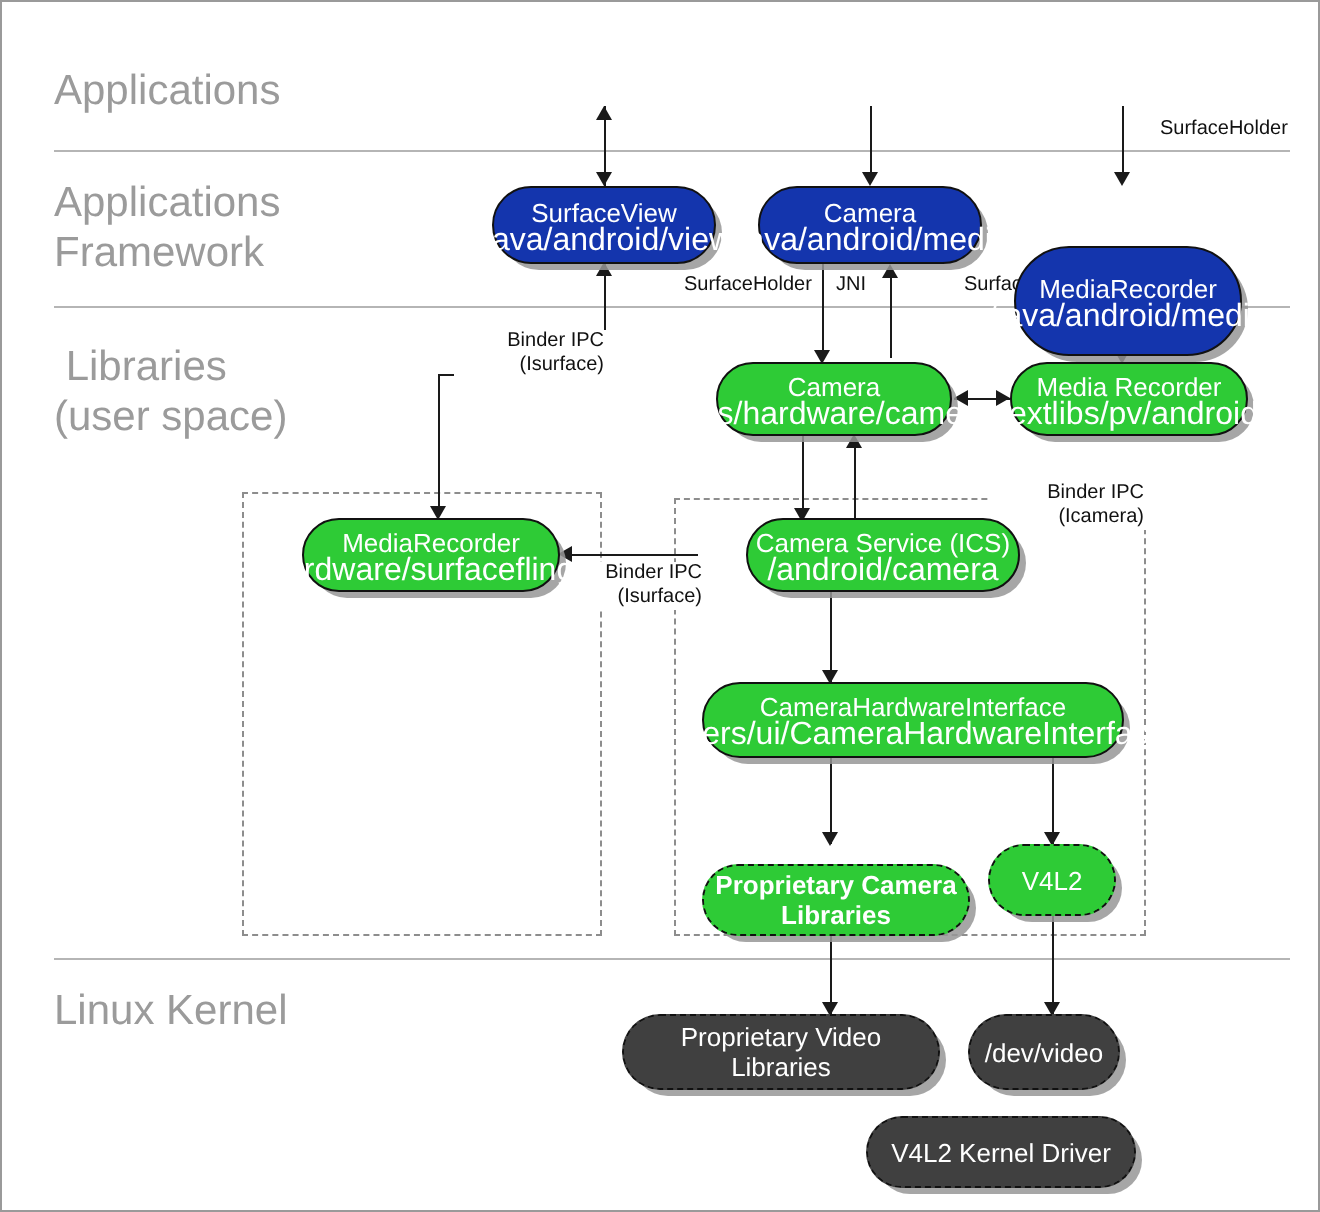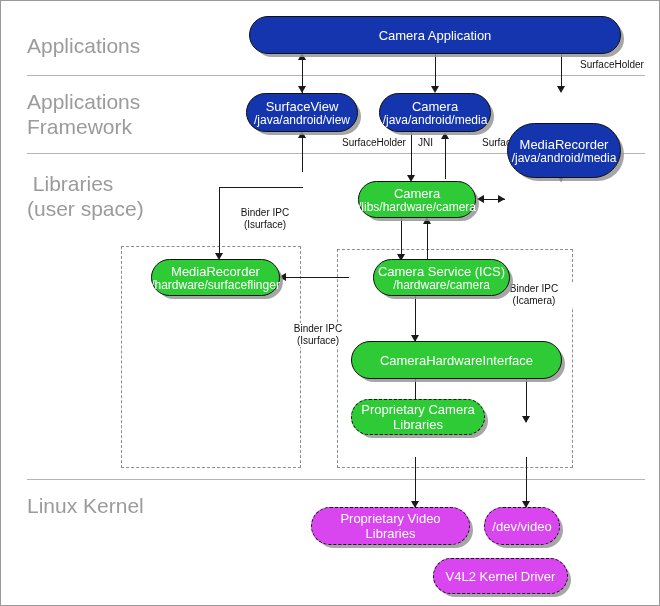--- a/index.html
+++ b/index.html
@@ -36,24 +36,24 @@
     flex-direction:column;
     align-items:center;
     justify-content:center;
     color:#ffffff;
     text-align:center;
     z-index:6;
     border:1px solid #111;
     box-shadow:4px 4px 0 -1px rgba(150,150,150,0.85);
   }
   .node .t1{font-size:13px;line-height:15px;white-space:nowrap;}
-  .node .t2{font-size:12px;line-height:13px;white-space:nowrap;}
+  .node .t2{font-size:16px;line-height:13px;white-space:nowrap;}
   .blue{background:#1435ad;}
   .green{background:#2ecb36;}
-  .red{background:#d946ef;}
+  .red{background:#404040;}
   .dashedline{border-style:dashed;}
   
   .group{
     position:absolute;
     border:1px dashed #8d8d8d;
     background:transparent;
     z-index:1;
   }
   
   .vline{position:absolute;width:1px;background:#1a1a1a;z-index:3;}
@@ -67,21 +67,21 @@
   .cap{
     position:absolute;
     font-size:10px;
     line-height:12px;
     color:#111;
     white-space:nowrap;
     z-index:5;
     background:#fff;
     padding:0 1px;
   }
-  .cap.center{text-align:center;margin-top:42px;}
+  .cap.center{text-align:right;}
 </style>
 </head>
 <body>
 
 <div id="canvas">
 
   <div class="divider" style="top:74px;"></div>
   <div class="divider" style="top:152px;"></div>
   <div class="divider" style="top:478px;"></div>
 
@@ -163,23 +163,20 @@
 
   <div class="vline" style="left:525px;top:378px;height:43px;"></div>
   <div class="arrow down" style="left:521px;top:415px;"></div>
 
   <div class="vline" style="left:414px;top:456px;height:50px;"></div>
   <div class="arrow down" style="left:410px;top:500px;"></div>
 
   <div class="vline" style="left:525px;top:456px;height:50px;"></div>
   <div class="arrow down" style="left:521px;top:500px;"></div>
 
-  <div class="node blue" style="left:248px;top:15px;width:372px;height:38px;">
-    <div class="t1">Camera Application</div>
-  </div>
 
   <div class="node blue" style="left:245px;top:92px;width:112px;height:39px;">
     <div class="t1">SurfaceView</div>
     <div class="t2">/java/android/view</div>
   </div>
 
   <div class="node blue" style="left:378px;top:92px;width:112px;height:39px;">
     <div class="t1">Camera</div>
     <div class="t2">/java/android/media</div>
   </div>
@@ -187,40 +184,48 @@
   <div class="node blue" style="left:506px;top:92px;width:114px;height:55px;margin-top:30px;">
     <div class="t1">MediaRecorder</div>
     <div class="t2">/java/android/media</div>
   </div>
 
   <div class="node green" style="left:357px;top:180px;width:118px;height:37px;">
     <div class="t1">Camera</div>
     <div class="t2">/libs/hardware/camera</div>
   </div>
 
+  <div class="node green" style="left:504px;top:180px;width:119px;height:37px;">
+    <div class="t1">Media Recorder</div>
+    <div class="t2">/extlibs/pv/android</div>
+  </div>
 
   <div class="node green" style="left:150px;top:258px;width:129px;height:37px;">
     <div class="t1">MediaRecorder</div>
     <div class="t2">/hardware/surfaceflinger</div>
   </div>
 
   <div class="node green" style="left:348px;top:258px;width:137px;height:37px;margin-left:24px;">
     <div class="t1">Camera Service (ICS)</div>
-    <div class="t2">/hardware/camera</div>
+    <div class="t2">/android/camera</div>
   </div>
 
   <div class="node green" style="left:350px;top:340px;width:211px;height:38px;">
     <div class="t1">CameraHardwareInterface</div>
-  </div>
-
-  <div class="node green dashedline" style="left:350px;top:398px;width:134px;height:36px;">
+    <div class="t2">/servers/ui/CameraHardwareInterface.h</div>
+  </div>
+
+  <div class="node green dashedline" style="left:350px;top:431px;width:134px;height:36px;font-weight:bold;">
     <div class="t1">Proprietary Camera</div>
     <div class="t1">Libraries</div>
   </div>
 
+  <div class="node green dashedline" style="left:493px;top:421px;width:64px;height:36px;">
+    <div class="t1">V4L2</div>
+  </div>
 
   <div class="node red dashedline" style="left:310px;top:506px;width:159px;height:38px;">
     <div class="t1">Proprietary Video</div>
     <div class="t1">Libraries</div>
   </div>
 
   <div class="node red dashedline" style="left:483px;top:506px;width:76px;height:38px;text-align:right;">
     <div class="t1">/dev/video</div>
   </div>
 

